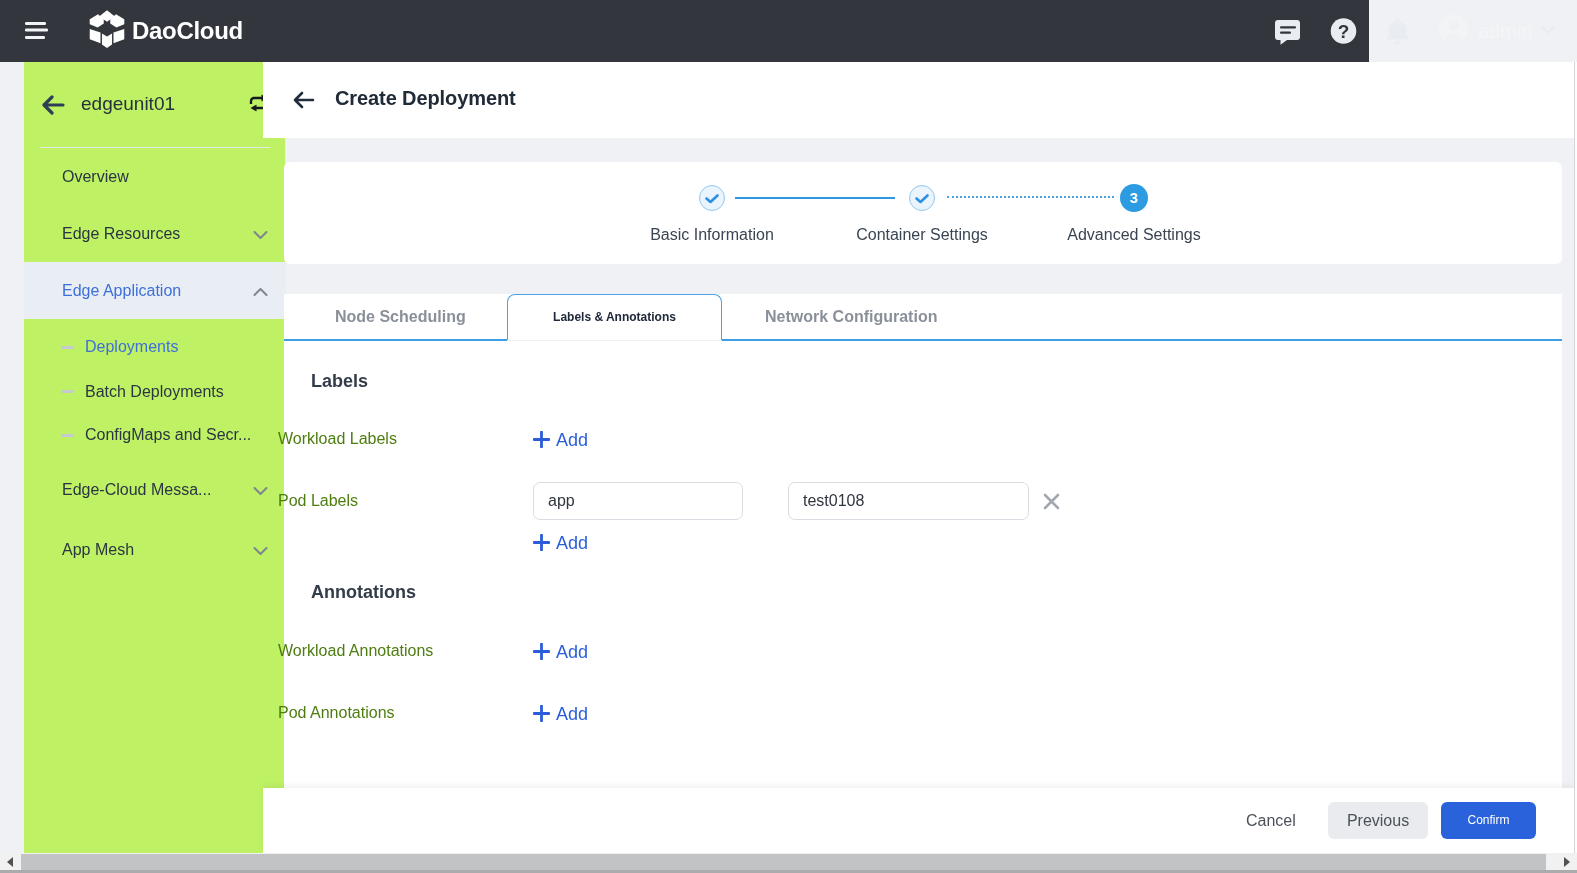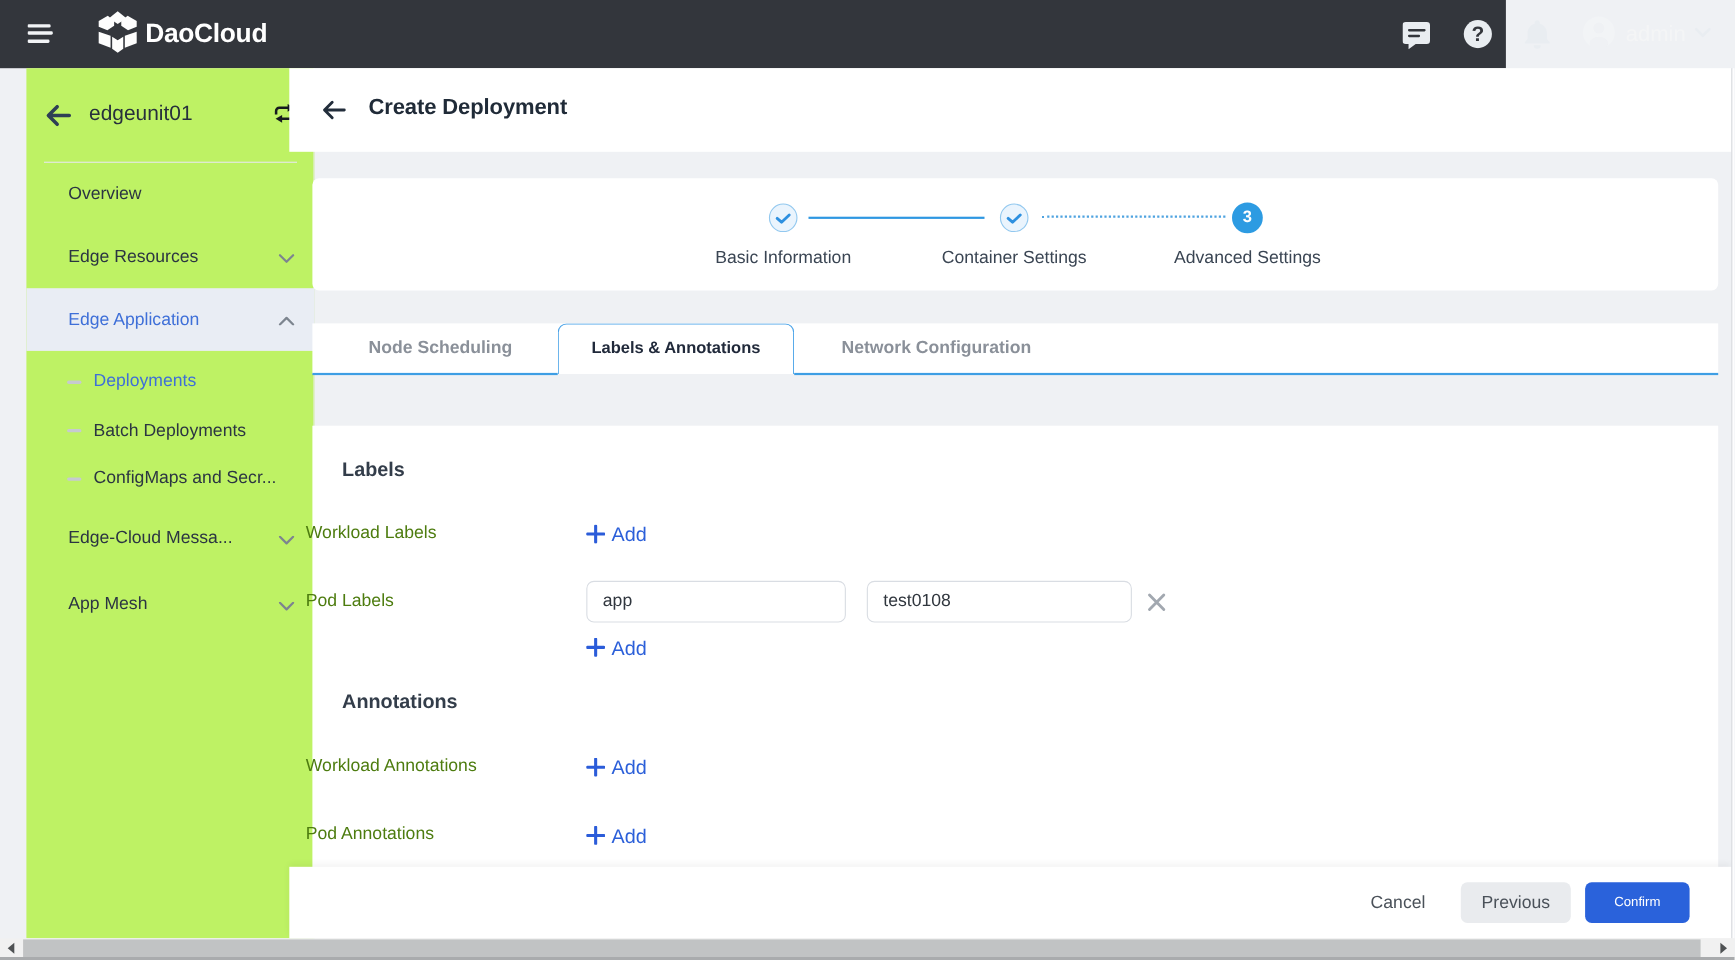--- a/index.html
+++ b/index.html
@@ -30,27 +30,27 @@
 
 #stepCard { left:284px; top:162px; width:1278px; height:102px; background:#fff; border-radius:6px; }
 .stepLbl { position:absolute; top:64px; width:220px; text-align:center; font-size:16px; color:#3A4553; font-weight:500; }
 .ckc { position:absolute; top:23px; width:26px; height:26px; border-radius:50%; background:#EAF4FD; border:1px solid #92C8EF; }
 #st3 { position:absolute; top:22px; width:28px; height:28px; border-radius:50%; background:#2D9BE2; color:#fff; font-size:15px; font-weight:bold; text-align:center; line-height:28px; }
 #ln1 { position:absolute; top:35px; height:2px; background:#2E97E2; }
 #ln2 { position:absolute; top:34px; height:0px; border-top:2px dotted #4FA3E0; }
 
 
 #tabWhite { left:284px; top:294px; width:1278px; height:46px; background:#fff; }
-#tabActive { left:507px; top:294px; width:215px; height:46px; background:#fff; border:1px solid #48A2E8; border-bottom:none; border-radius:8px 8px 0 0; text-align:center; line-height:44px; font-size:15px; font-weight:bold; color:#20293a; }
+#tabActive { left:507px; top:294px; width:215px; height:46px; background:#fff; border:1px solid #48A2E8; border-bottom:none; border-radius:8px 8px 0 0; text-align:center; line-height:44px; font-size:12px; font-weight:bold; color:#20293a; }
 .tabIn { position:absolute; top:294px; height:46px; line-height:46px; font-size:16px; font-weight:bold; color:#8A9099; }
 #blueLine1 { left:284px; top:339px; width:223px; height:2px; background:#3E9EE4; }
 #blueLine2 { left:722px; top:339px; width:840px; height:2px; background:#3E9EE4; }
 
 
-#content { left:284px; top:341px; width:1278px; height:447px; background:#fff;margin-top:46px; }
+#content { left:284px; top:341px; width:1278px; height:447px; background:#fff; }
 .h2 { position:absolute; left:27px; font-size:18px; font-weight:600; color:#333D4A; }
 .flbl { position:absolute; width:230px; text-align:left; font-size:16px; color:#4d7c0f; }
 .addtxt { position:absolute; color:#2B5FD9; font-size:18px; }
 .inp { position:absolute; height:38px; background:#fff; border:1px solid #D9DDE3; border-radius:7px; font-size:16px; color:#30363E; line-height:36px; padding-left:14px; }
 
 
 #footer { left:263px; top:788px; width:1311px; height:65px; background:#fff; box-shadow:0 -3px 6px rgba(0,0,0,0.05); }
 #btnCancel { left:1246px; top:802px; width:52px; height:37px; font-size:16px; color:#4A5159; line-height:37px; }
 #btnPrev { left:1328px; top:802px; width:100px; height:37px; background:#E9EBEE; border-radius:6px; text-align:center; line-height:37px; font-size:16px; color:#4A5159; }
 #btnConfirm { left:1441px; top:802px; width:95px; height:37px; background:#2A62DB; border-radius:6px; text-align:center; line-height:37px; font-size:12px; color:#fff; }
@@ -198,21 +198,21 @@
 <div id="content" class="abs">
   <div class="h2" style="top:30px">Labels</div>
 
   <div class="flbl" style="left:-6px;top:89px">Workload Labels</div>
   <svg class="abs" style="position:absolute;left:249px;top:90px" width="17" height="17" viewBox="0 0 17 17">
       <path d="M8.5,1 L8.5,16 M1,8.5 L16,8.5" stroke="#2B5CD9" stroke-width="2.8" stroke-linecap="round"></path>
     </svg>
   <div class="addtxt" style="left:272px;top:89px">Add</div>
 
   <div class="flbl" style="left:-6px;top:151px">Pod Labels</div>
-  <div class="inp" style="left:249px;top:141px;width:236px">app</div>
+  <div class="inp" style="left:249px;top:141px;width:210px">app</div>
   <div class="inp" style="left:504px;top:141px;width:241px">test0108</div>
   <svg class="abs" style="position:absolute;left:758px;top:151px" width="19" height="19" viewBox="0 0 19 19">
     <path d="M3,3 L16,16 M16,3 L3,16" stroke="#A2A8B0" stroke-width="2.6" stroke-linecap="round"></path>
   </svg>
   <svg class="abs" style="position:absolute;left:249px;top:193px" width="17" height="17" viewBox="0 0 17 17">
       <path d="M8.5,1 L8.5,16 M1,8.5 L16,8.5" stroke="#2B5CD9" stroke-width="2.8" stroke-linecap="round"></path>
     </svg>
   <div class="addtxt" style="left:272px;top:192px">Add</div>
 
   <div class="h2" style="top:241px">Annotations</div>

